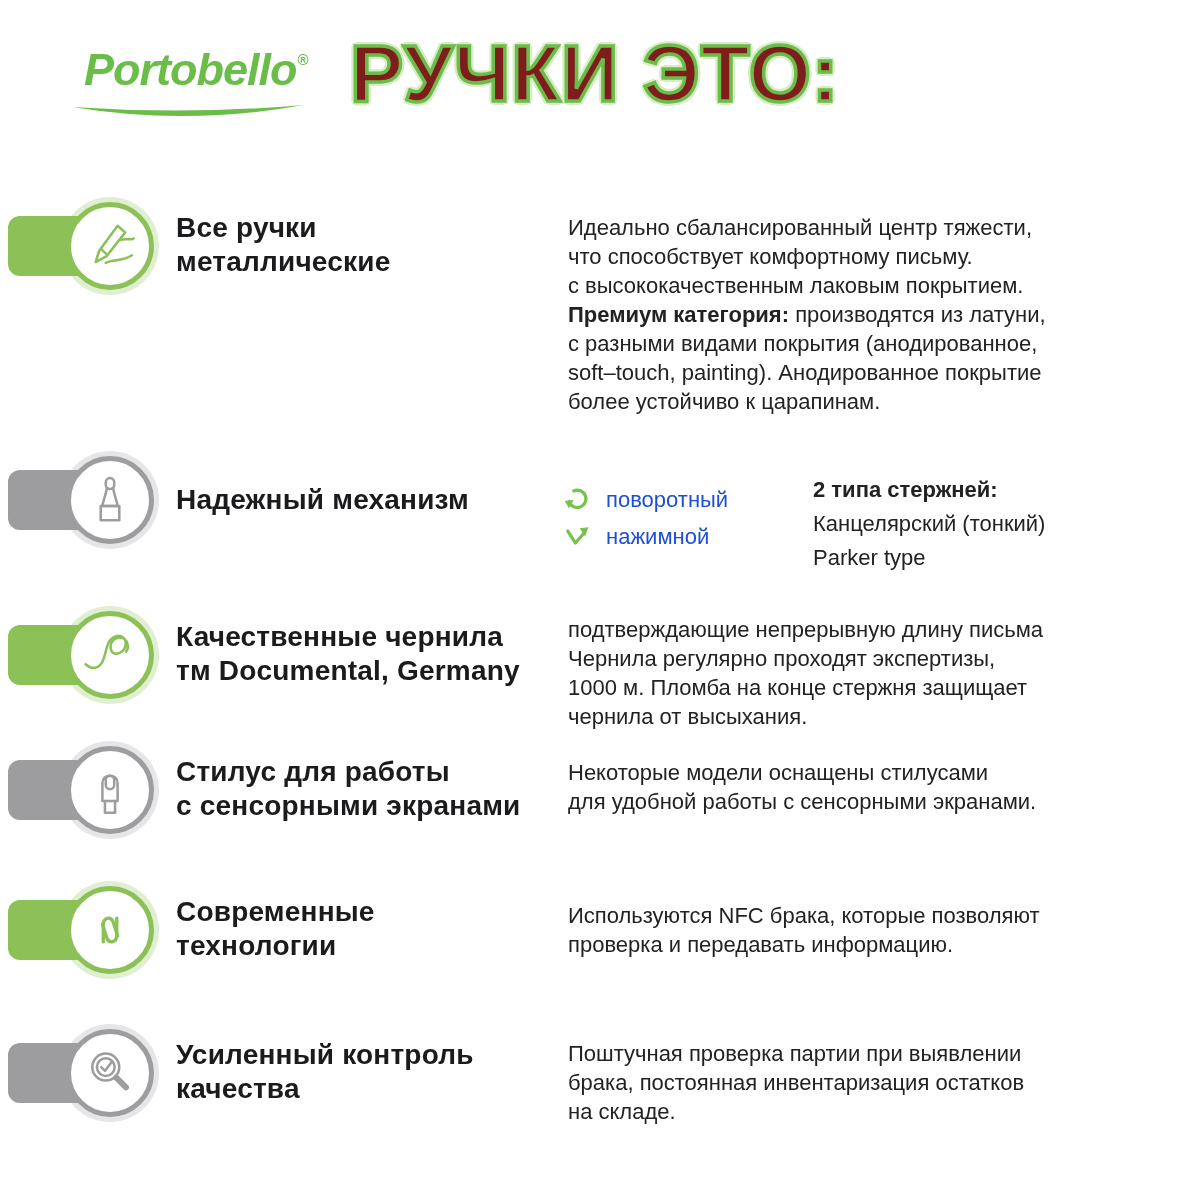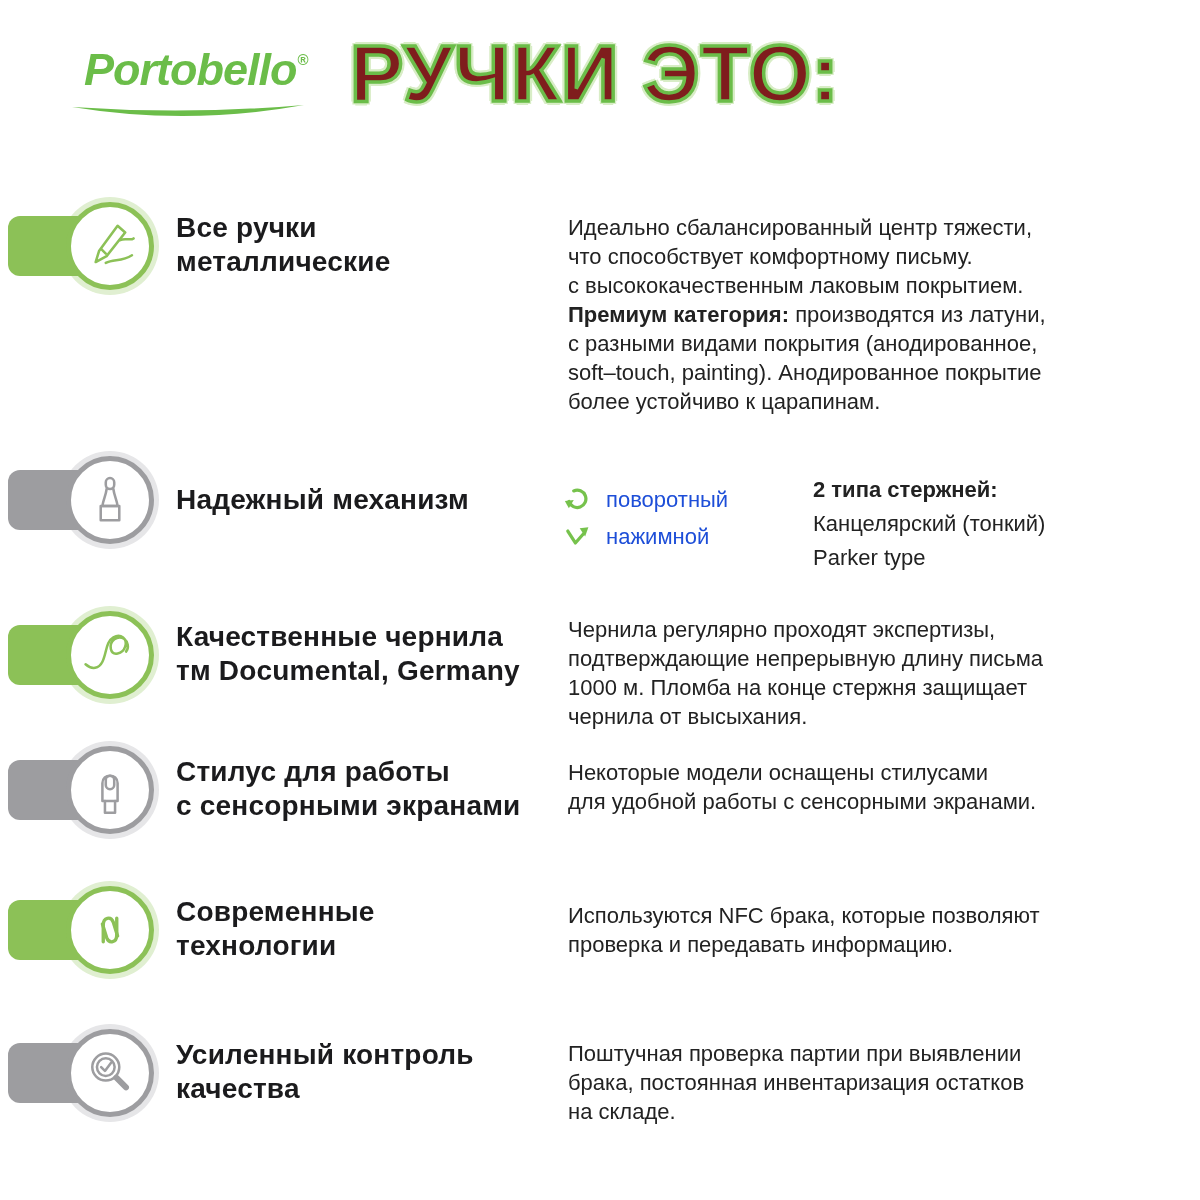--- a/index.html
+++ b/index.html
@@ -138,22 +138,22 @@
     <div class="circle">
       <svg class="icon-svg" width="54" height="54" viewBox="0 0 64 64" fill="none" stroke="currentColor" stroke-width="3" stroke-linecap="round">
         <path d="M3,43 C11,50 19,48 23,40 C28,30 27,16 36,11 C45,6 53,13 50,22 C47,31 35,34 33,25 C31,15 41,8 49,13 C53,16 55,23 51,28"></path>
       </svg>
     </div>
     <div class="heading h2">
       <div>Качественные чернила</div>
       <div>тм Documental, Germany</div>
     </div>
     <div class="desc" style="top:9px">
+      <div><span class="b"></span><span>подтверждающие непрерывную длину письма</span></div>
       <div><span class="b"></span><span>Чернила регулярно проходят экспертизы,</span></div>
-      <div><span class="b"></span><span>подтверждающие непрерывную длину письма</span></div>
       <div><span class="b"></span><span>1000 м. Пломба на конце стержня защищает</span></div>
       <div><span class="b"></span><span>чернила от высыхания.</span></div>
     </div>
   </section>
 
   <section class="row gray" style="top:741px">
     <div class="halo"></div>
     <div class="bar"></div>
     <div class="circle">
       <svg class="icon-svg" width="54" height="54" viewBox="0 0 64 64" fill="none" stroke="currentColor" stroke-width="3" stroke-linecap="round" stroke-linejoin="round">

